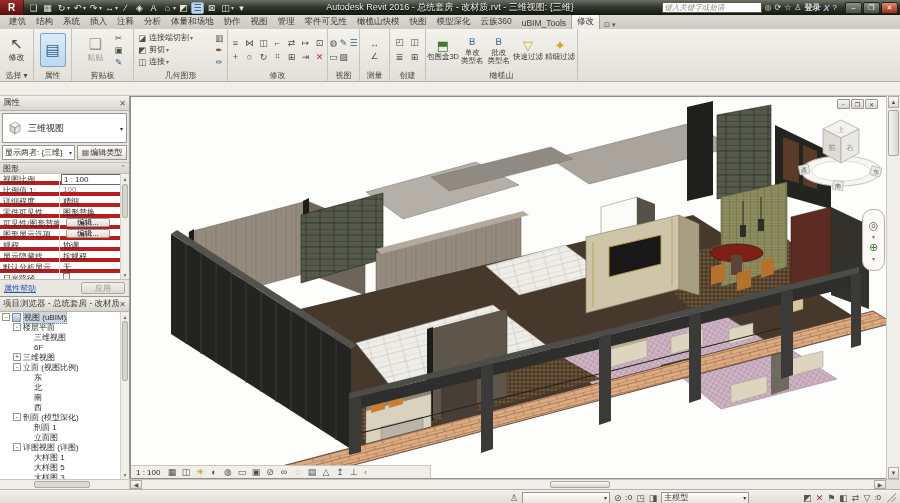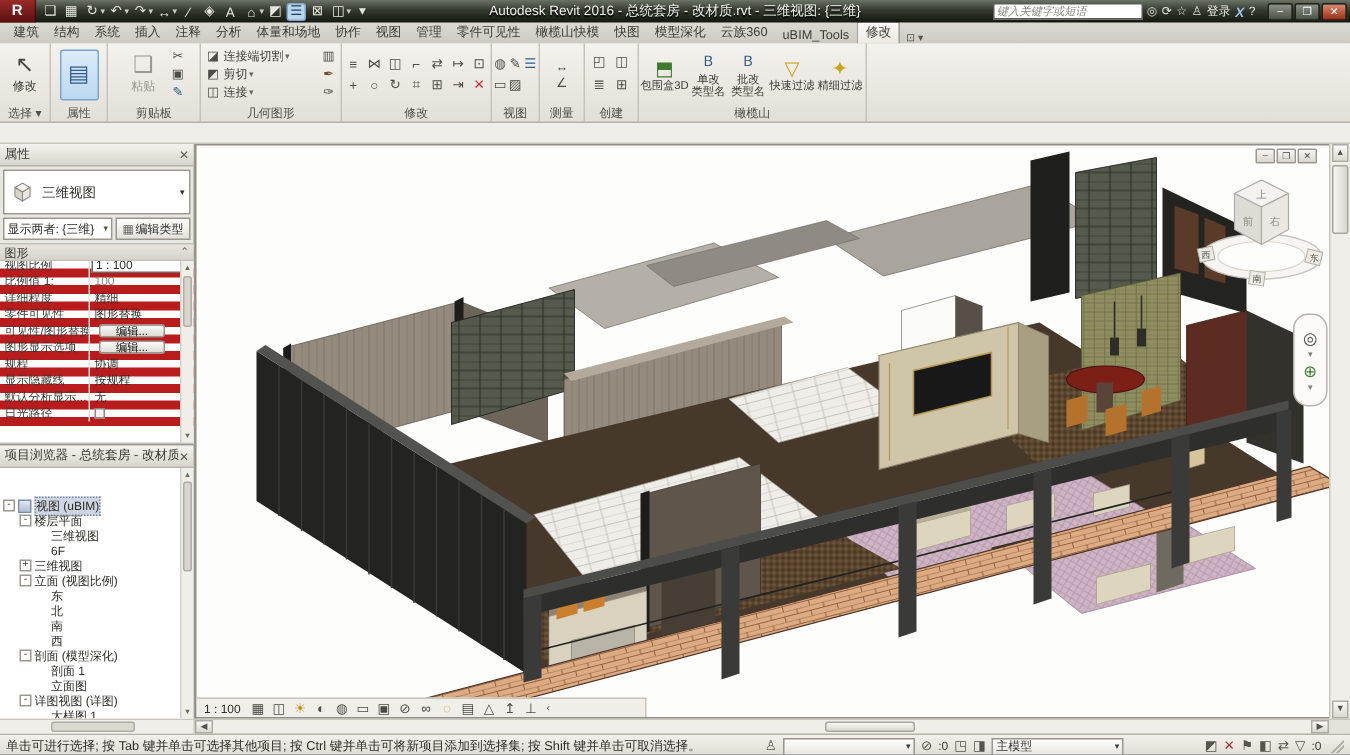--- a/index.html
+++ b/index.html
@@ -10,21 +10,21 @@
   .titlebar{height:15px;display:flex;align-items:center;background:linear-gradient(#6a7266,#343a2e 45%,#14170f);color:#efefe9;position:relative;}
   .rlogo{width:24px;height:15px;display:flex;align-items:center;justify-content:center;background:linear-gradient(#9a2a2a,#5a0f0f);color:#fff;font-weight:bold;font-size:10px;border-right:1px solid #00000066;}
   .qat{display:flex;align-items:center;gap:1px;padding:0 3px;}
   .qico{width:13px;height:12px;display:flex;align-items:center;justify-content:center;font-size:9px;color:#e6e6df;border-radius:2px;}
   .qico.active{background:#bcd6ee;color:#1d3c5a;border:1px solid #7fা;border:1px solid #7fa8cc;}
   .qcaret{font-size:6px;color:#cfcfc8;margin-left:-2px;}
   .tbtitle{position:absolute;left:0;right:0;text-align:center;font-size:9px;color:#f2f2ec;text-shadow:0 1px 1px #000;pointer-events:none;}
   .tbright{margin-left:auto;display:flex;align-items:center;gap:3px;padding-right:2px;z-index:2;}
   .searchbox{width:100px;height:11px;background:#fff;border:1px solid #5a5a52;font-size:7.5px;font-style:italic;color:#8a8a82;padding:0 2px;display:flex;align-items:center;overflow:hidden;white-space:nowrap;}
   .tico{font-size:8px;color:#e2e2da;}
-  .signin{font-size:8px;color:#e8e8e0;}
+  .signin{font-size:8px;color:#e8e8e0;font-weight:bold;}
   .xchg{color:#9fc4e8;font-weight:bold;font-style:italic;font-size:9px;}
   .winbtns{display:flex;margin-left:4px;}
   .wbtn{width:17px;height:12px;display:flex;align-items:center;justify-content:center;font-size:7px;color:#fff;background:linear-gradient(#8b9288,#4a5046);border:1px solid #20241c;border-radius:2px;margin-left:1px;}
   .wbtn.close{background:linear-gradient(#e08a73,#9c2c14);}
 
   
   .tabsbar{height:14px;background:linear-gradient(#dcd9d3,#cdcac3);display:flex;align-items:flex-end;padding-left:4px;}
   .rtab{padding:1px 5px;font-size:8.5px;color:#3c3b36;white-space:nowrap;}
   .rtab.active{background:linear-gradient(#fbfaf8,#ece9e2);border:1px solid #a5a29a;border-bottom:none;border-radius:2px 2px 0 0;}
   .modind{font-size:7px;color:#55544e;padding:0 4px;}
@@ -58,40 +58,40 @@
   .palhdr .x{margin-left:auto;font-size:8px;color:#5a5952;}
   .typesel{height:30px;margin:2px;background:#fff;border:1px solid #9a978e;display:flex;align-items:center;gap:4px;padding:0 3px;}
   .typesel .tname{flex:1;font-size:9px;}
   .selrow{display:flex;gap:2px;margin:0 2px 2px 2px;}
   .combo{flex:1;height:15px;background:#fff;border:1px solid #9a978e;font-size:8px;display:flex;align-items:center;padding:0 2px;white-space:nowrap;overflow:hidden;}
   .combo .dn{margin-left:auto;font-size:6px;color:#55544e;}
   .etbtn{width:50px;height:15px;background:linear-gradient(#fdfdfc,#e4e1da);border:1px solid #9a978e;font-size:8px;display:flex;align-items:center;justify-content:center;gap:1px;white-space:nowrap;}
   .grphdr{height:12px;background:linear-gradient(#e8e5df,#d6d3cb);border-top:1px solid #c2bfb6;border-bottom:1px solid #c2bfb6;display:flex;align-items:center;padding:0 3px;font-size:8px;color:#3a3934;}
   .grphdr .pin{margin-left:auto;font-size:7px;color:#6a6962;}
   .pgrid{background:#fff;border-bottom:1px solid #c2bfb6;position:relative;}
-  .prow{display:flex;height:11px;border-bottom:6px solid #b91c1c;align-items:center;}
+  .prow{display:flex;height:11px;border-bottom:4px solid #b91c1c;align-items:flex-start;}
   .plabel{width:60px;padding-left:3px;font-size:8px;color:#3a3934;border-right:1px solid #e4e2dc;white-space:nowrap;overflow:hidden;}
   .pval{flex:1;padding-left:3px;font-size:8px;color:#2e2d29;white-space:nowrap;overflow:hidden;}
   .pval.gray{color:#8a887f;}
   .pbox{border:1px solid #6a6962;background:#fff;margin:0 8px 0 1px;flex:1;padding-left:2px;}
   .pbtn{flex:0 0 44px;margin-left:6px;height:9px;font-size:7.5px;background:linear-gradient(#fbfaf8,#dedbd3);border:1px solid #9a978e;border-radius:2px;display:flex;align-items:center;justify-content:center;padding:0;}
   .chk{width:7px;height:7px;border:1px solid #8a887f;background:#f4f2ee;margin-left:3px;}
   .palfoot{height:16px;display:flex;align-items:center;padding:0 4px;background:#e9e7e2;}
   .plink{font-size:8px;color:#2a56a8;text-decoration:underline;}
   .apply{margin-left:auto;width:44px;height:12px;font-size:8px;color:#9a988f;background:linear-gradient(#f3f1ec,#dcd9d1);border:1px solid #aeaba2;border-radius:2px;display:flex;align-items:center;justify-content:center;}
   .vsb{position:absolute;right:0;top:0;bottom:0;width:9px;background:#f0eee9;border-left:1px solid #d5d2ca;}
   .vsb .th{position:absolute;left:1px;right:1px;top:10px;height:34px;background:#d8d5cd;border:1px solid #b0ada4;border-radius:2px;}
   .vsb .ar{position:absolute;left:0;right:0;height:9px;font-size:5px;color:#6a6962;display:flex;align-items:center;justify-content:center;}
 
   
   .tree{flex:1;background:#fff;position:relative;overflow:hidden;}
   .trow{height:10px;display:flex;align-items:center;white-space:nowrap;font-size:8px;color:#2e2d29;}
   .trow .exp{width:8px;height:8px;margin-right:2px;border:1px solid #9a988f;background:#fff;font-size:7px;line-height:6px;display:flex;align-items:center;justify-content:center;color:#3c3b36;flex:0 0 8px;}
   .trow .exp.none{border:none;background:transparent;}
-  .l0{padding-left:2px;margin-top:20px;} .l1{padding-left:13px;} .l2{padding-left:24px;}
+  .l0{padding-left:2px;} .l1{padding-left:13px;} .l2{padding-left:24px;}
   .trow.sel .tlabel{background:#cdd6e2;border:1px dotted #7a87a0;}
   .ticoroot{width:9px;height:9px;margin-right:2px;background:linear-gradient(#dfe8f2,#aabfd6);border:1px solid #7a8ba5;flex:0 0 9px;}
 
   
   .canvas{flex:1;position:relative;background:#fdfdfc;border:1px solid #8f8d85;border-right:none;overflow:hidden;}
   .mdibtns{position:absolute;top:2px;right:8px;display:flex;gap:1px;z-index:6;}
   .mdib{width:13px;height:10px;background:linear-gradient(#f6f5f2,#d9d6cf);border:1px solid #9a988f;font-size:6px;display:flex;align-items:center;justify-content:center;color:#4a4944;border-radius:1px;}
   .vcb{position:absolute;left:0;bottom:0;height:13px;width:300px;background:#f0eee9;border-top:1px solid #c9c6bd;border-right:1px solid #c9c6bd;display:flex;align-items:center;padding:0 3px;gap:1px;z-index:6;}
   .vcb .scale{font-size:8px;padding:0 4px 0 2px;color:#2e2d29;white-space:nowrap;}
   .vico{width:13px;height:11px;font-size:9px;color:#4c4b45;display:flex;align-items:center;justify-content:center;}
@@ -413,20 +413,24 @@
           </div>
           <div class="prow">
             <span class="plabel">日光路径</span>
             <span class="chk"></span>
           </div>
           <div class="vsb">
             <span class="ar" style="top:0">▲</span>
               <span class="th"></span>
               <span class="ar" style="bottom:0">▼</span>
           </div>
+        </div>
+        <div class="palfoot">
+          <span class="plink">属性帮助</span>
+          <span class="apply">应用</span>
         </div>
       </div>
 
       <div style="flex:1;display:flex;flex-direction:column;overflow:hidden;">
         <div class="palhdr">
           <span style="white-space:nowrap;overflow:hidden;">项目浏览器 - 总统套房 - 改材质.rvt</span>
           <span class="x">✕</span>
         </div>
         <div class="tree">
           <div class="trow l0 sel">
@@ -710,21 +714,20 @@
       </div>
     <div class="hmain">
       <span class="ar" style="left:0">◀</span>
       <span class="th"></span>
       <span class="ar" style="right:0">▶</span>
     </div>
     <div class="hcorner"></div>
   </div>
 
   <div class="statusbar">
-    <span class="sbtext">单击可进行选择; 按 Tab 键并单击可选择其他项目; 按 Ctrl 键并单击可将新项目添加到选择集; 按 Shift 键并单击可取消选择。</span>
     <span class="sbspacer"></span>
     <span class="sico">♙</span>
     <div class="sbcombo">
         <span></span>
         <span class="dn">▾</span>
       </div>
     <span class="sico">⊘</span>
     <span class="cnt">:0</span>
     <span class="sico">◳</span>
     <span class="sico">◨</span>

